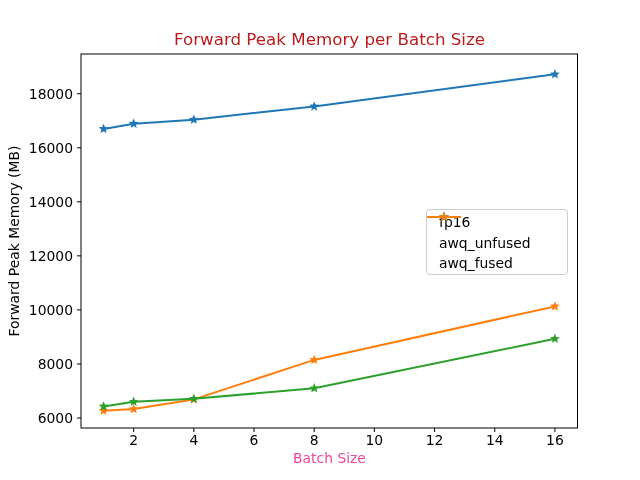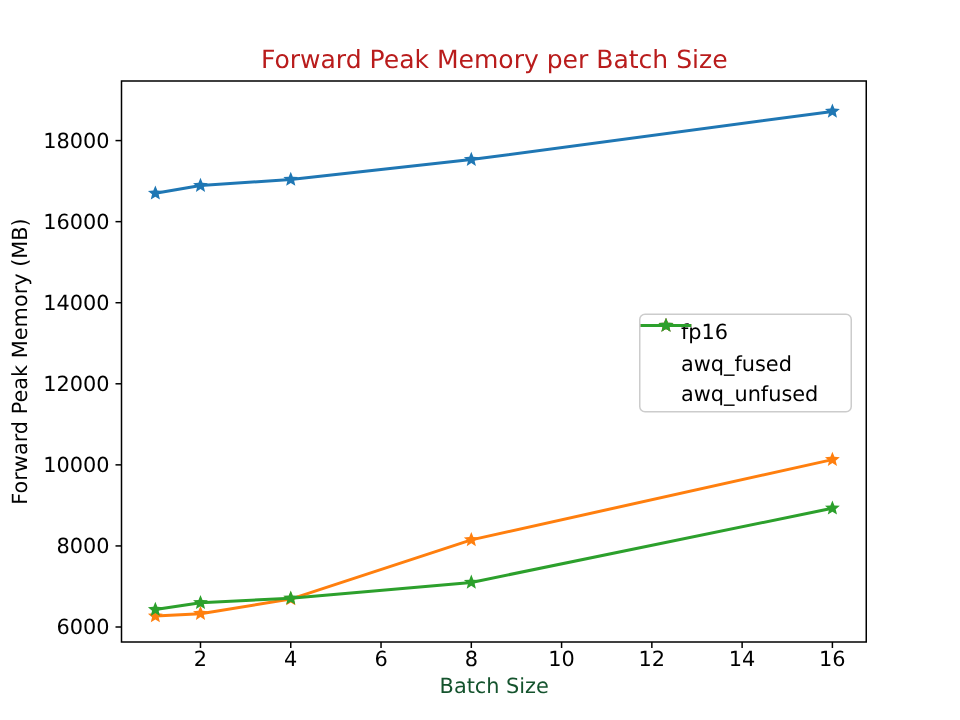--- a/index.html
+++ b/index.html
@@ -26,21 +26,21 @@
     color: #b91c1c;
     white-space: nowrap;
   }
   .xlabel {
     position: absolute;
     left: 81px;
     width: 497px;
     top: 450px;
     text-align: center;
     font-size: 13.9px;
-    color: #14532d;
+    color: #ec4899;
   }
   .ylabel {
     position: absolute;
     left: 14px;
     top: 241px;
     transform: translate(-50%, -50%) rotate(-90deg);
     font-size: 13.9px;
     color: #000000;
     white-space: nowrap;
   }
@@ -51,21 +51,21 @@
   .legend {
     position: absolute;
     left: 426px;
     top: 209px;
     width: 142px;
     height: 66px;
     box-sizing: border-box;
     background: #ffffff;
     border: 1px solid #cccccc;
     border-radius: 4px;
-    padding: 2px 0 0 20px;
+    padding: 2px 0 0 5px;
     display: flex;
     flex-direction: column;
   }
   .legend-row {
     height: 20.5px;
     display: flex;
     align-items: center;
   }
   .legend-swatch { flex: 0 0 34px; height: 14px; }
   .legend-label {
@@ -138,26 +138,26 @@
   <div class="legend">
     <div class="legend-row">
       <svg class="legend-swatch" width="34" height="14">
           <line x1="0" y1="7" x2="34" y2="7" stroke="#1f77b4" stroke-width="2"></line>
           <polygon points="17.00,1.80 18.35,5.14 21.95,5.39 19.19,7.71 20.06,11.21 17.00,9.30 13.94,11.21 14.81,7.71 12.05,5.39 15.65,5.14" fill="#1f77b4"></polygon>
         </svg>
       <span class="legend-label">fp16</span>
     </div>
     <div class="legend-row">
       <svg class="legend-swatch" width="34" height="14">
+          <line x1="0" y1="7" x2="34" y2="7" stroke="#2ca02c" stroke-width="2"></line>
+          <polygon points="17.00,1.80 18.35,5.14 21.95,5.39 19.19,7.71 20.06,11.21 17.00,9.30 13.94,11.21 14.81,7.71 12.05,5.39 15.65,5.14" fill="#2ca02c"></polygon>
+        </svg>
+      <span class="legend-label">awq_unfused</span>
+    </div>
+    <div class="legend-row">
+      <svg class="legend-swatch" width="34" height="14">
           <line x1="0" y1="7" x2="34" y2="7" stroke="#ff7f0e" stroke-width="2"></line>
           <polygon points="17.00,1.80 18.35,5.14 21.95,5.39 19.19,7.71 20.06,11.21 17.00,9.30 13.94,11.21 14.81,7.71 12.05,5.39 15.65,5.14" fill="#ff7f0e"></polygon>
         </svg>
       <span class="legend-label">awq_fused</span>
     </div>
-    <div class="legend-row">
-      <svg class="legend-swatch" width="34" height="14">
-          <line x1="0" y1="7" x2="34" y2="7" stroke="#2ca02c" stroke-width="2"></line>
-          <polygon points="17.00,1.80 18.35,5.14 21.95,5.39 19.19,7.71 20.06,11.21 17.00,9.30 13.94,11.21 14.81,7.71 12.05,5.39 15.65,5.14" fill="#2ca02c"></polygon>
-        </svg>
-      <span class="legend-label">awq_unfused</span>
-    </div>
   </div>
 </div>
 
 </body></html>

